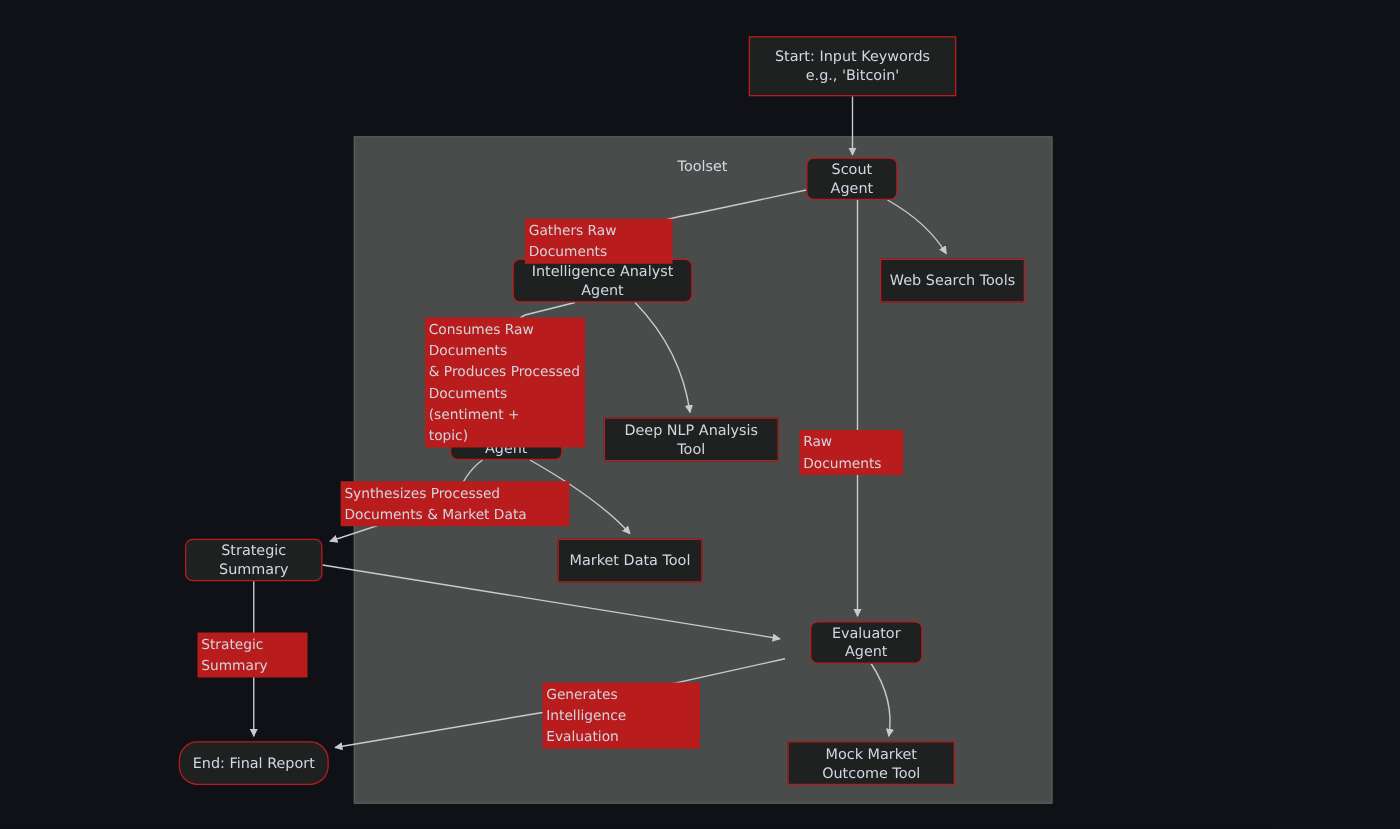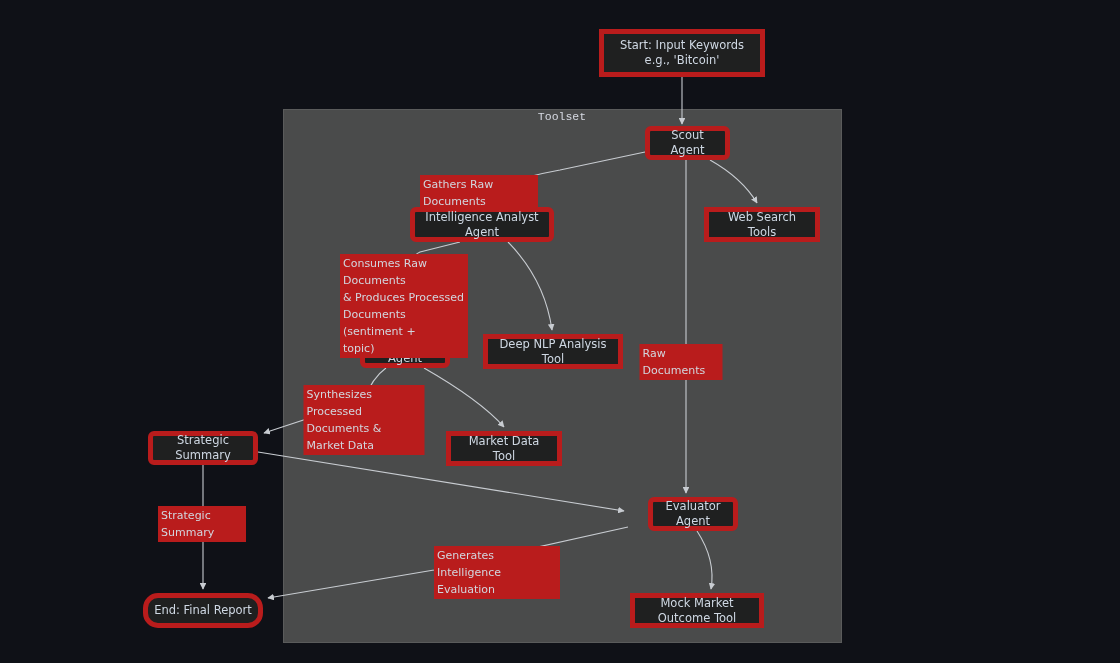--- a/index.html
+++ b/index.html
@@ -37,21 +37,21 @@
     position: absolute;
     color: #d7dae3;
     font-size: 11.5px;
     white-space: nowrap;
     transform: translateX(-50%);
   }
   .node {
     position: absolute;
     box-sizing: border-box;
     background: #1f2020;
-    border: 5px solid #b91c1c;
+    border: 1px solid #b91c1c;
     color: #cfd8e3;
     font-size: 11.5px;
     line-height: 15px;
     display: flex;
     align-items: center;
     justify-content: center;
     text-align: center;
     padding: 2px 6px;
   }
   .node.rounded { border-radius: 6px; }
@@ -68,21 +68,21 @@
     white-space: pre-line;
     transform: translateX(-50%);
   }
 </style>
 </head>
 <body>
 
 <div id="canvas">
 
   <div class="subgraph" id="subgraph-box" style="left: 283px; top: 109px; width: 559px; height: 534px; background: rgb(74, 75, 75);"></div>
-  <div class="subgraph-title" id="subgraph-label" style="left: 562px; top: 110px; font-family: Liberation Mono, monospace;">Toolset</div>
+  <div class="subgraph-title" id="subgraph-label" style="left: 562px; top: 126px;">Toolset</div>
 
   <svg id="wires" viewBox="0 0 1120 663">
     <defs>
       <marker id="arrow" viewBox="0 0 10 10" refX="9" refY="5" markerWidth="6" markerHeight="6" orient="auto-start-reverse">
         <path d="M 0 0 L 10 5 L 0 10 z" fill="#c8ccd1"></path>
       </marker>
     </defs>
     <g fill="none" stroke="#c8ccd1" stroke-width="1.1" marker-end="url(#arrow)">
 
       <path d="M 682,77 L 682,124"></path>
@@ -106,38 +106,38 @@
       <path d="M 258,452 L 624,511"></path>
 
       <path d="M 628,527 L 434,570 L 268,598"></path>
 
       <path d="M 697,531 Q 716,560 711,589"></path>
     </g>
   </svg>
 
   <div id="nodes-layer">
       <div class="node square" style="left: 599px; top: 29px; width: 166px; height: 48px;">Start: Input Keywords e.g., 'Bitcoin'</div>
-      <div class="node rounded" style="left: 645px; top: 126px; width: 85px; height: 34px;">Scout Agent</div>
+      <div class="node rounded" style="left: 645px; top: 126px; width: 73px; height: 34px;">Scout Agent</div>
       <div class="node square" style="left: 704px; top: 207px; width: 116px; height: 35px;">Web Search Tools</div>
       <div class="node rounded" style="left: 410px; top: 207px; width: 144px; height: 35px;">Intelligence Analyst Agent</div>
       <div class="node square" style="left: 483px; top: 334px; width: 140px; height: 35px;">Deep NLP Analysis Tool</div>
       <div class="node rounded" style="left: 360px; top: 334px; width: 90px; height: 34px;">Strategist Agent</div>
       <div class="node square" style="left: 446px; top: 431px; width: 116px; height: 35px;">Market Data Tool</div>
       <div class="node rounded" style="left: 148px; top: 431px; width: 110px; height: 34px;">Strategic Summary</div>
       <div class="node rounded" style="left: 628px; top: 497px; width: 90px; height: 34px; margin-left: 20px;">Evaluator Agent</div>
       <div class="node square" style="left: 630px; top: 593px; width: 134px; height: 35px;">Mock Market Outcome Tool</div>
       <div class="node square" style="left: 143px; top: 593px; width: 120px; height: 35px; border-radius: 15px;">End: Final Report</div>
     </div>
   <div id="labels-layer">
       <div class="edge-label" style="left: 479px; top: 175px; width: 118px;">Gathers Raw Documents</div>
       <div class="edge-label" style="left: 404px; top: 254px; width: 128px;">Consumes Raw Documents
 &amp; Produces Processed
 Documents (sentiment +
 topic)</div>
       <div class="edge-label" style="left: 681px; top: 344px; width: 83px;">Raw Documents</div>
-      <div class="edge-label" style="left: 364px; top: 385px; width: 121px;">Synthesizes Processed
+      <div class="edge-label" style="left: 364px; top: 385px; width: 183px;">Synthesizes Processed
 Documents &amp; Market Data</div>
       <div class="edge-label" style="left: 202px; top: 506px; width: 88px;">Strategic Summary</div>
       <div class="edge-label" style="left: 497px; top: 546px; width: 126px;">Generates Intelligence
 Evaluation</div>
     </div>
 
 </div>
 
 </body></html>

